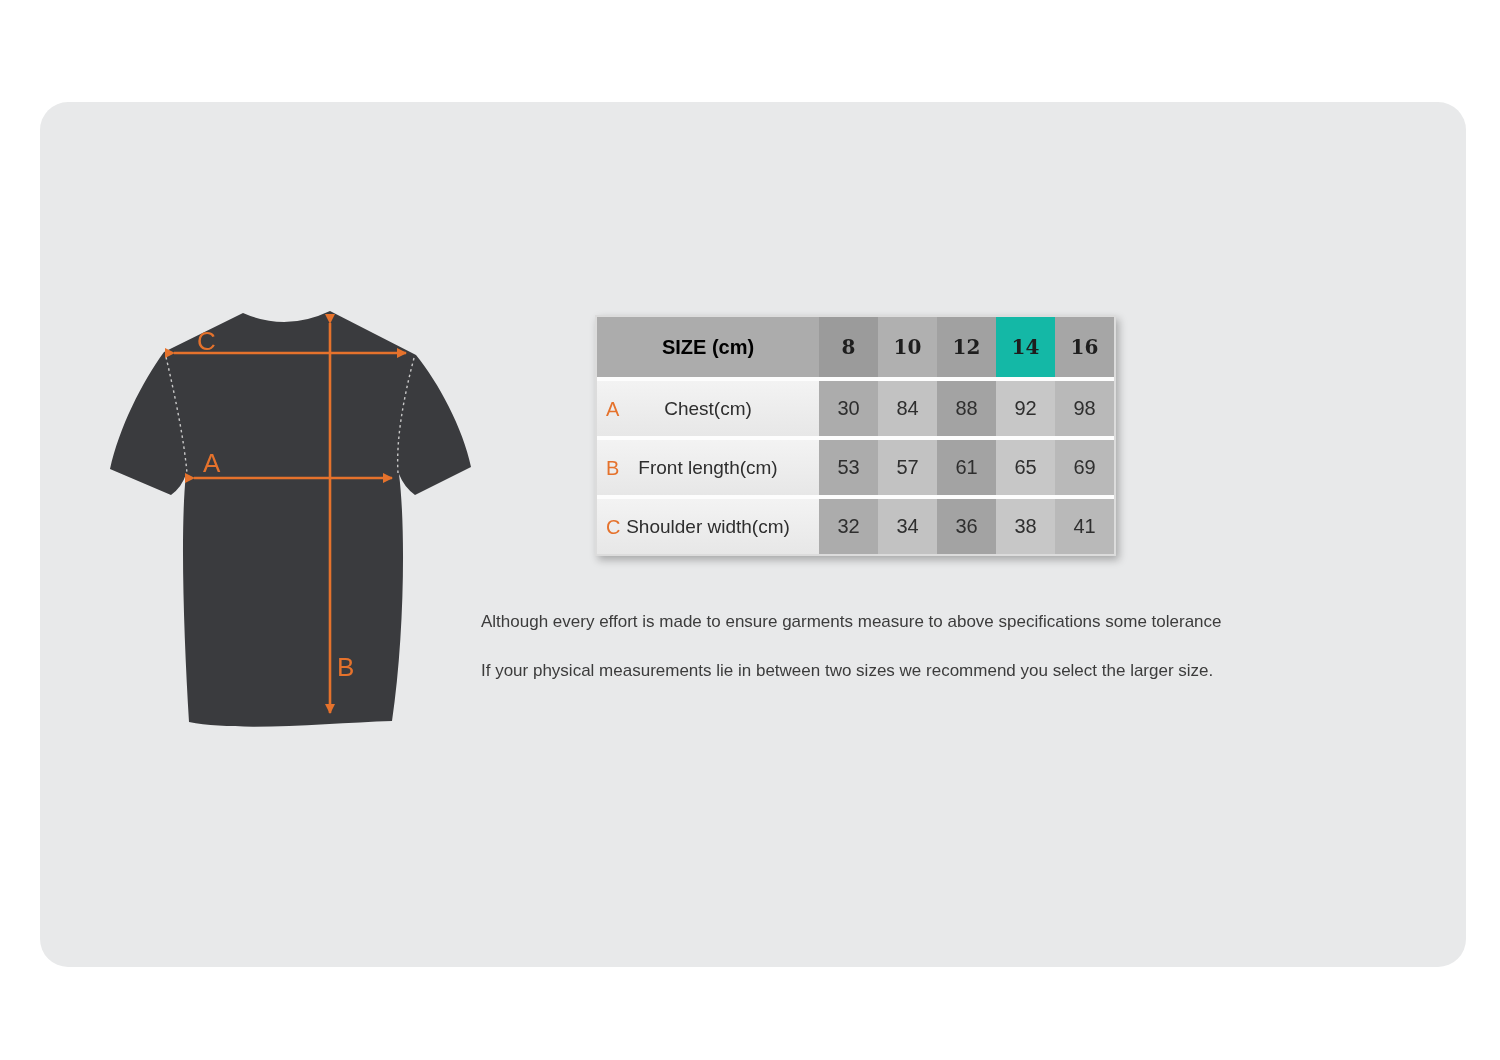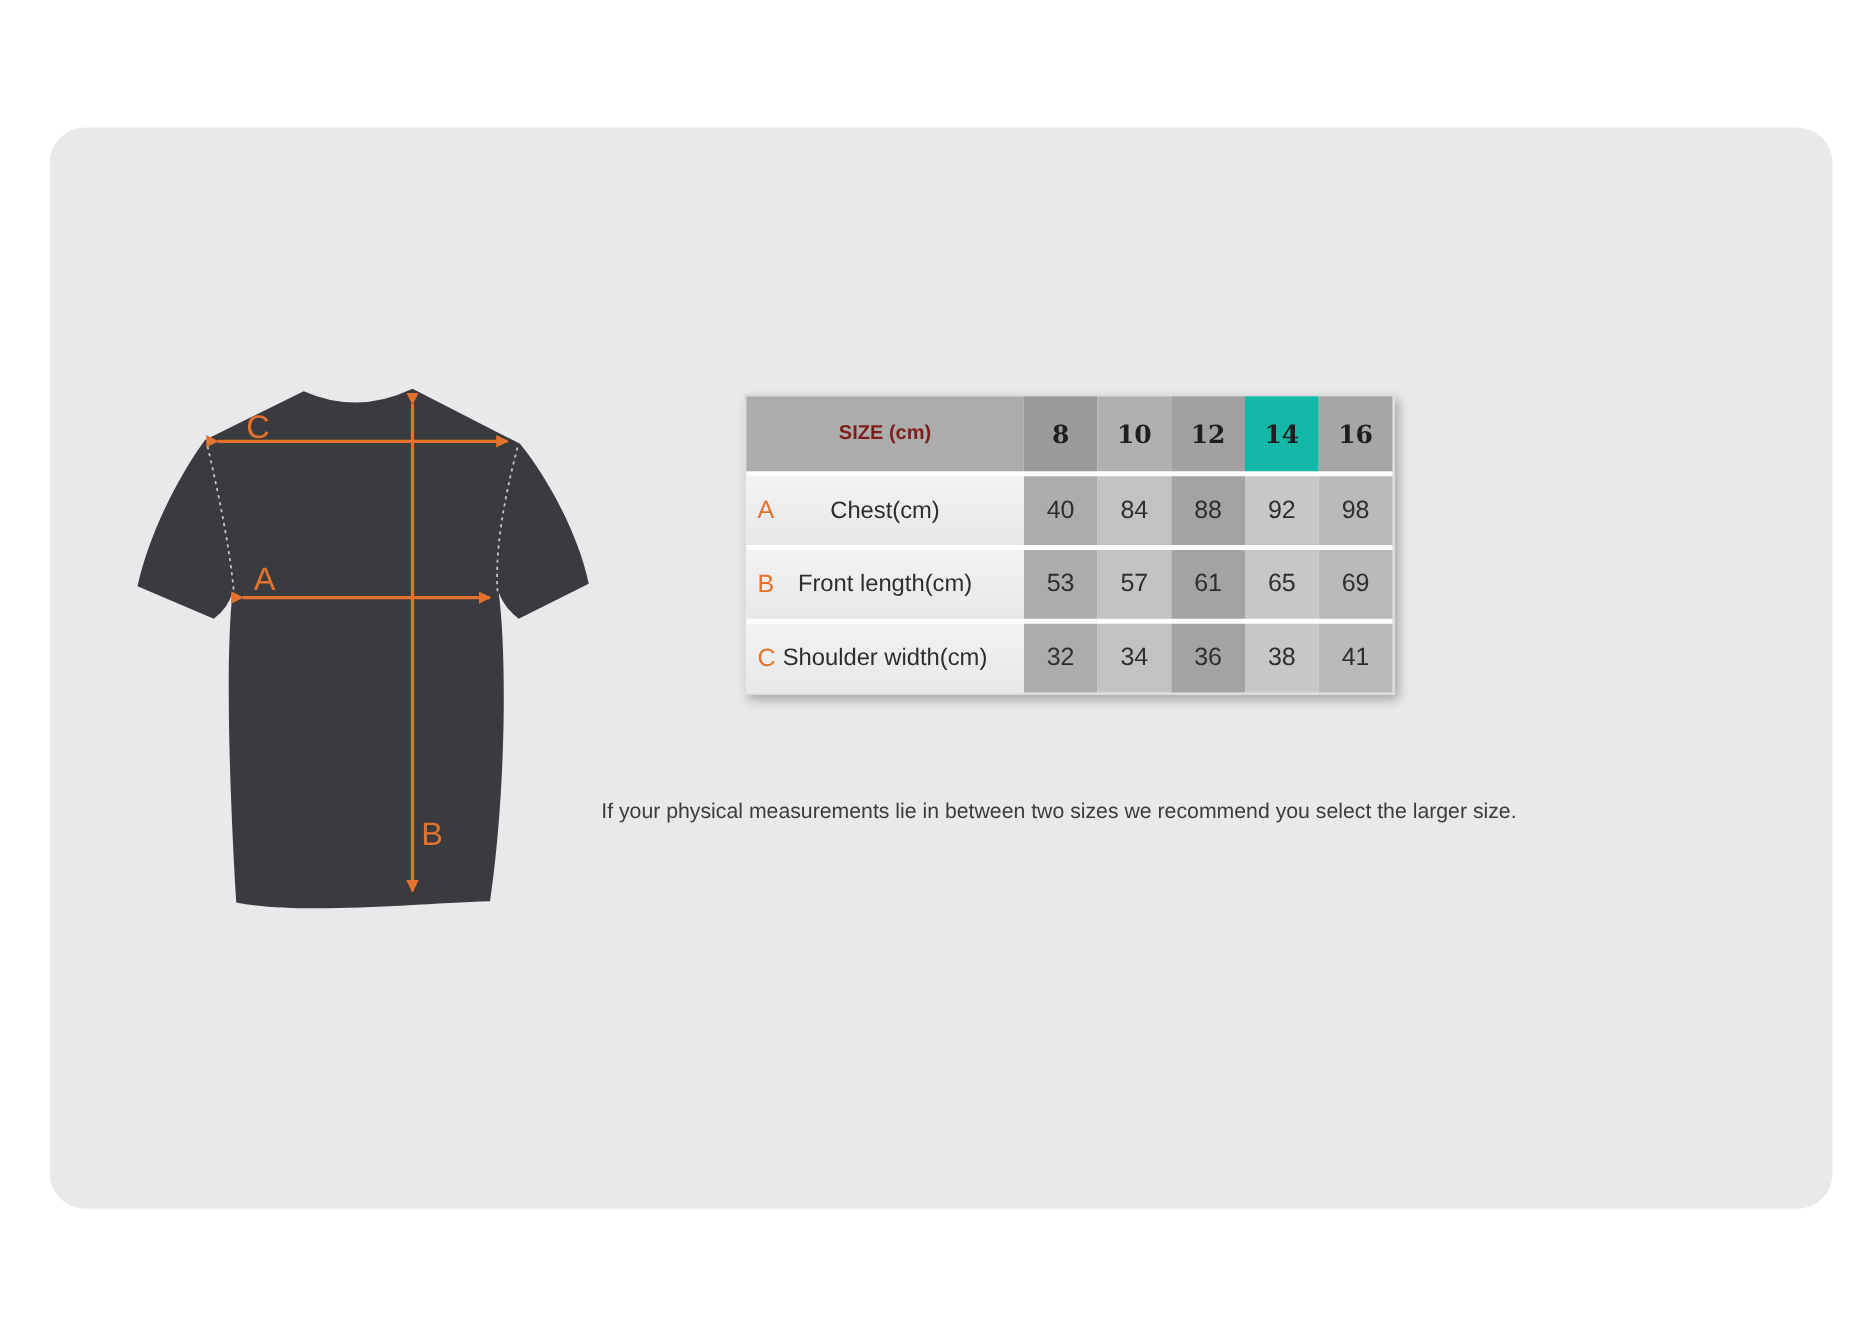--- a/index.html
+++ b/index.html
@@ -10,21 +10,21 @@
     color:#2A2A2A;letter-spacing:0.5px;}
   .diagram{position:absolute;left:48px;top:193px;width:410px;height:445px;}
 
   
   .size-table{position:absolute;left:555px;top:213px;
     display:grid;grid-template-columns:222px 59px 59px 59px 59px 59px;
     grid-template-rows:60px 55px 55px 55px;row-gap:4px;
     background:#FDFDFD;border:2px solid #DCDCDC;
     box-shadow:3px 4px 8px rgba(0,0,0,0.28);}
   .size-table>div{display:flex;align-items:center;justify-content:center;}
-  .th-label{background:#ACACAC;font-size:16px;font-weight:700;color:#7f1d1d;}
+  .th-label{background:#ACACAC;font-size:20px;font-weight:700;color:#000000;}
   .th{font-family:"DejaVu Serif",serif;font-weight:700;font-size:20px;color:#1E1E1E;}
   .th.s0{background:#9B9B9B;} .th.s1{background:#B0B0B0;} .th.s2{background:#A1A1A1;}
   .th.s3{background:#14b8a6;} .th.s4{background:#A6A6A6;}
   .tl{position:relative;background:linear-gradient(#F3F3F3,#E7E7E7);
     font-size:19px;color:#2E2E2E;}
   .tl .letter{position:absolute;left:9px;top:50%;transform:translateY(-50%);
     color:#E5722C;font-size:20px;}
   .td{font-size:20px;color:#2E2E2E;}
   .td.s0{background:#ACACAC;} .td.s1{background:#C2C2C2;} .td.s2{background:#a3a3a3;}
   .td.s3{background:#C7C7C7;} .td.s4{background:#B9B9B9;}
@@ -81,21 +81,21 @@
     <div class="th s0">8</div>
     <div class="th s1">10</div>
     <div class="th s2">12</div>
     <div class="th s3">14</div>
     <div class="th s4">16</div>
 
     <div class="tl">
       <span class="letter">A</span>
       <span>Chest(cm)</span>
     </div>
-    <div class="td s0">40</div>
+    <div class="td s0">30</div>
     <div class="td s1">84</div>
     <div class="td s2">88</div>
     <div class="td s3">92</div>
     <div class="td s4">98</div>
 
     <div class="tl">
       <span class="letter">B</span>
       <span>Front length(cm)</span>
     </div>
     <div class="td s0">53</div>
@@ -110,17 +110,18 @@
     </div>
     <div class="td s0">32</div>
     <div class="td s1">34</div>
     <div class="td s2">36</div>
     <div class="td s3">38</div>
     <div class="td s4">41</div>
   </div>
 
   <div class="note">
     <p>
+      <span class="nl">Although every effort is made to ensure garments measure to above specifications some tolerance</span>
     </p>
     <p>If your physical measurements lie in between two sizes we recommend you select the larger size.</p>
   </div>
 
 </div>
 
 </body></html>

